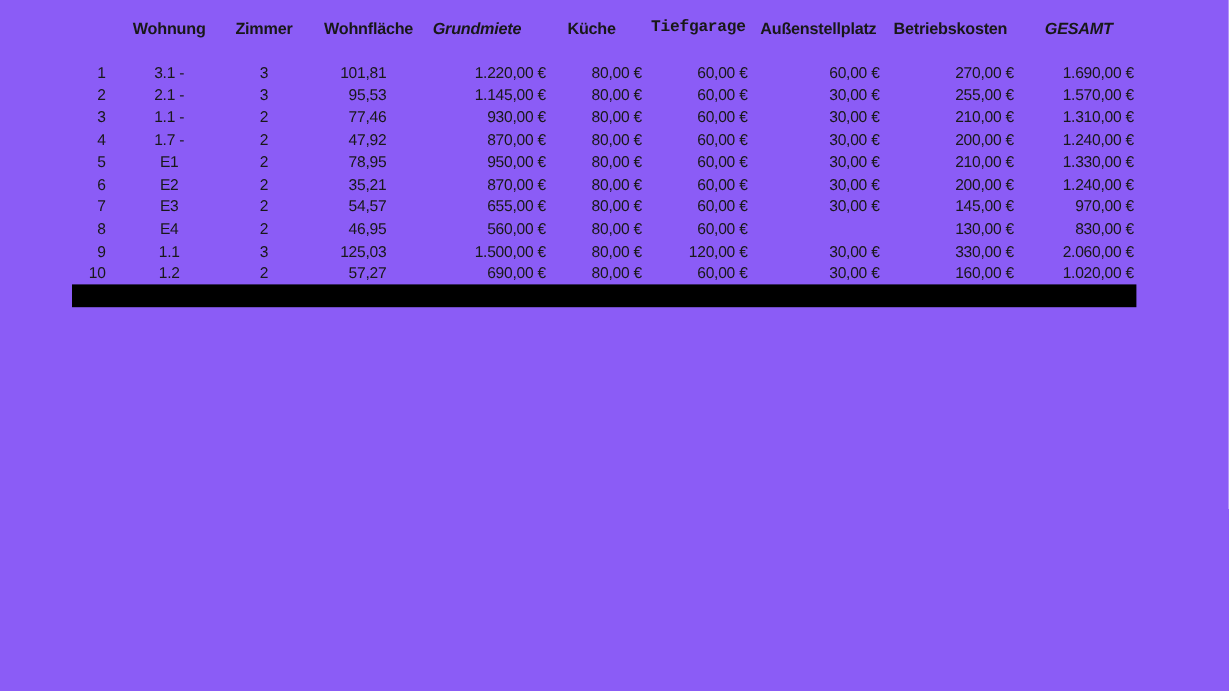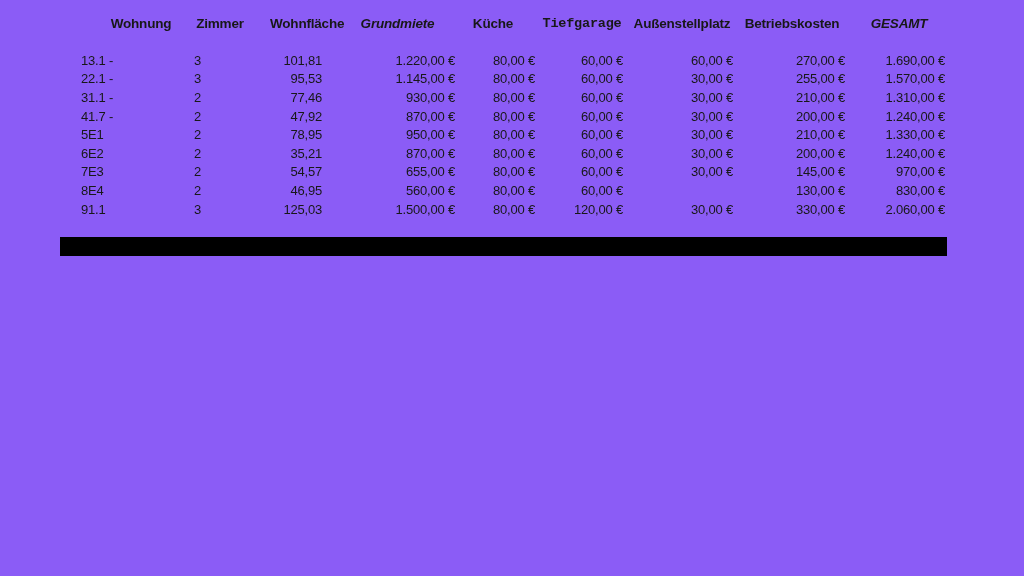--- a/index.html
+++ b/index.html
@@ -38,21 +38,21 @@
   table.grid td {
     font-size: 13px;
     height: 18.6px;
     padding: 0;
     vertical-align: middle;
     white-space: nowrap;
     letter-spacing: -0.2px;
   }
   tr.spacer td { height: 11px; }
   .c-right  { text-align: right; padding-right: 3px; }
-  .c-center { text-align: left; margin-top: 15px; }
+  .c-center { text-align: center; margin-top: 15px; }
   
   .h-wohnflaeche      { text-indent: 24px; }
   .h-grundmiete       { text-indent: 18px; font-style: italic; }
   .h-kueche           { text-indent: -4px; }
   .h-tiefgarage       { text-indent: 6px; font-family: Liberation Mono, monospace; }
   .h-aussenstellplatz { text-indent: 8px; }
   .h-betriebskosten   { text-indent: 6px; }
   .h-gesamt           { text-indent: 8px; font-style: italic; }
   .redaction-bar {
     position: absolute;
@@ -201,20 +201,32 @@
           <td class="c-center">3</td>
           <td class="c-right">125,03</td>
           <td class="c-right">1.500,00 €</td>
           <td class="c-right">80,00 €</td>
           <td class="c-right">120,00 €</td>
           <td class="c-right">30,00 €</td>
           <td class="c-right">330,00 €</td>
           <td class="c-right">2.060,00 €</td>
         </tr>
         <tr>
+          <td class="c-right">10</td>
+          <td class="c-center">1.2</td>
+          <td class="c-center">2</td>
+          <td class="c-right">57,27</td>
+          <td class="c-right">690,00 €</td>
+          <td class="c-right">80,00 €</td>
+          <td class="c-right">60,00 €</td>
+          <td class="c-right">30,00 €</td>
+          <td class="c-right">160,00 €</td>
+          <td class="c-right">1.020,00 €</td>
+        </tr>
+        <tr>
           <td class="c-right"></td>
           <td class="c-center"></td>
           <td class="c-center"></td>
           <td class="c-right"></td>
           <td class="c-right"></td>
           <td class="c-right"></td>
           <td class="c-right"></td>
           <td class="c-right"></td>
           <td class="c-right"></td>
           <td class="c-right"></td>

